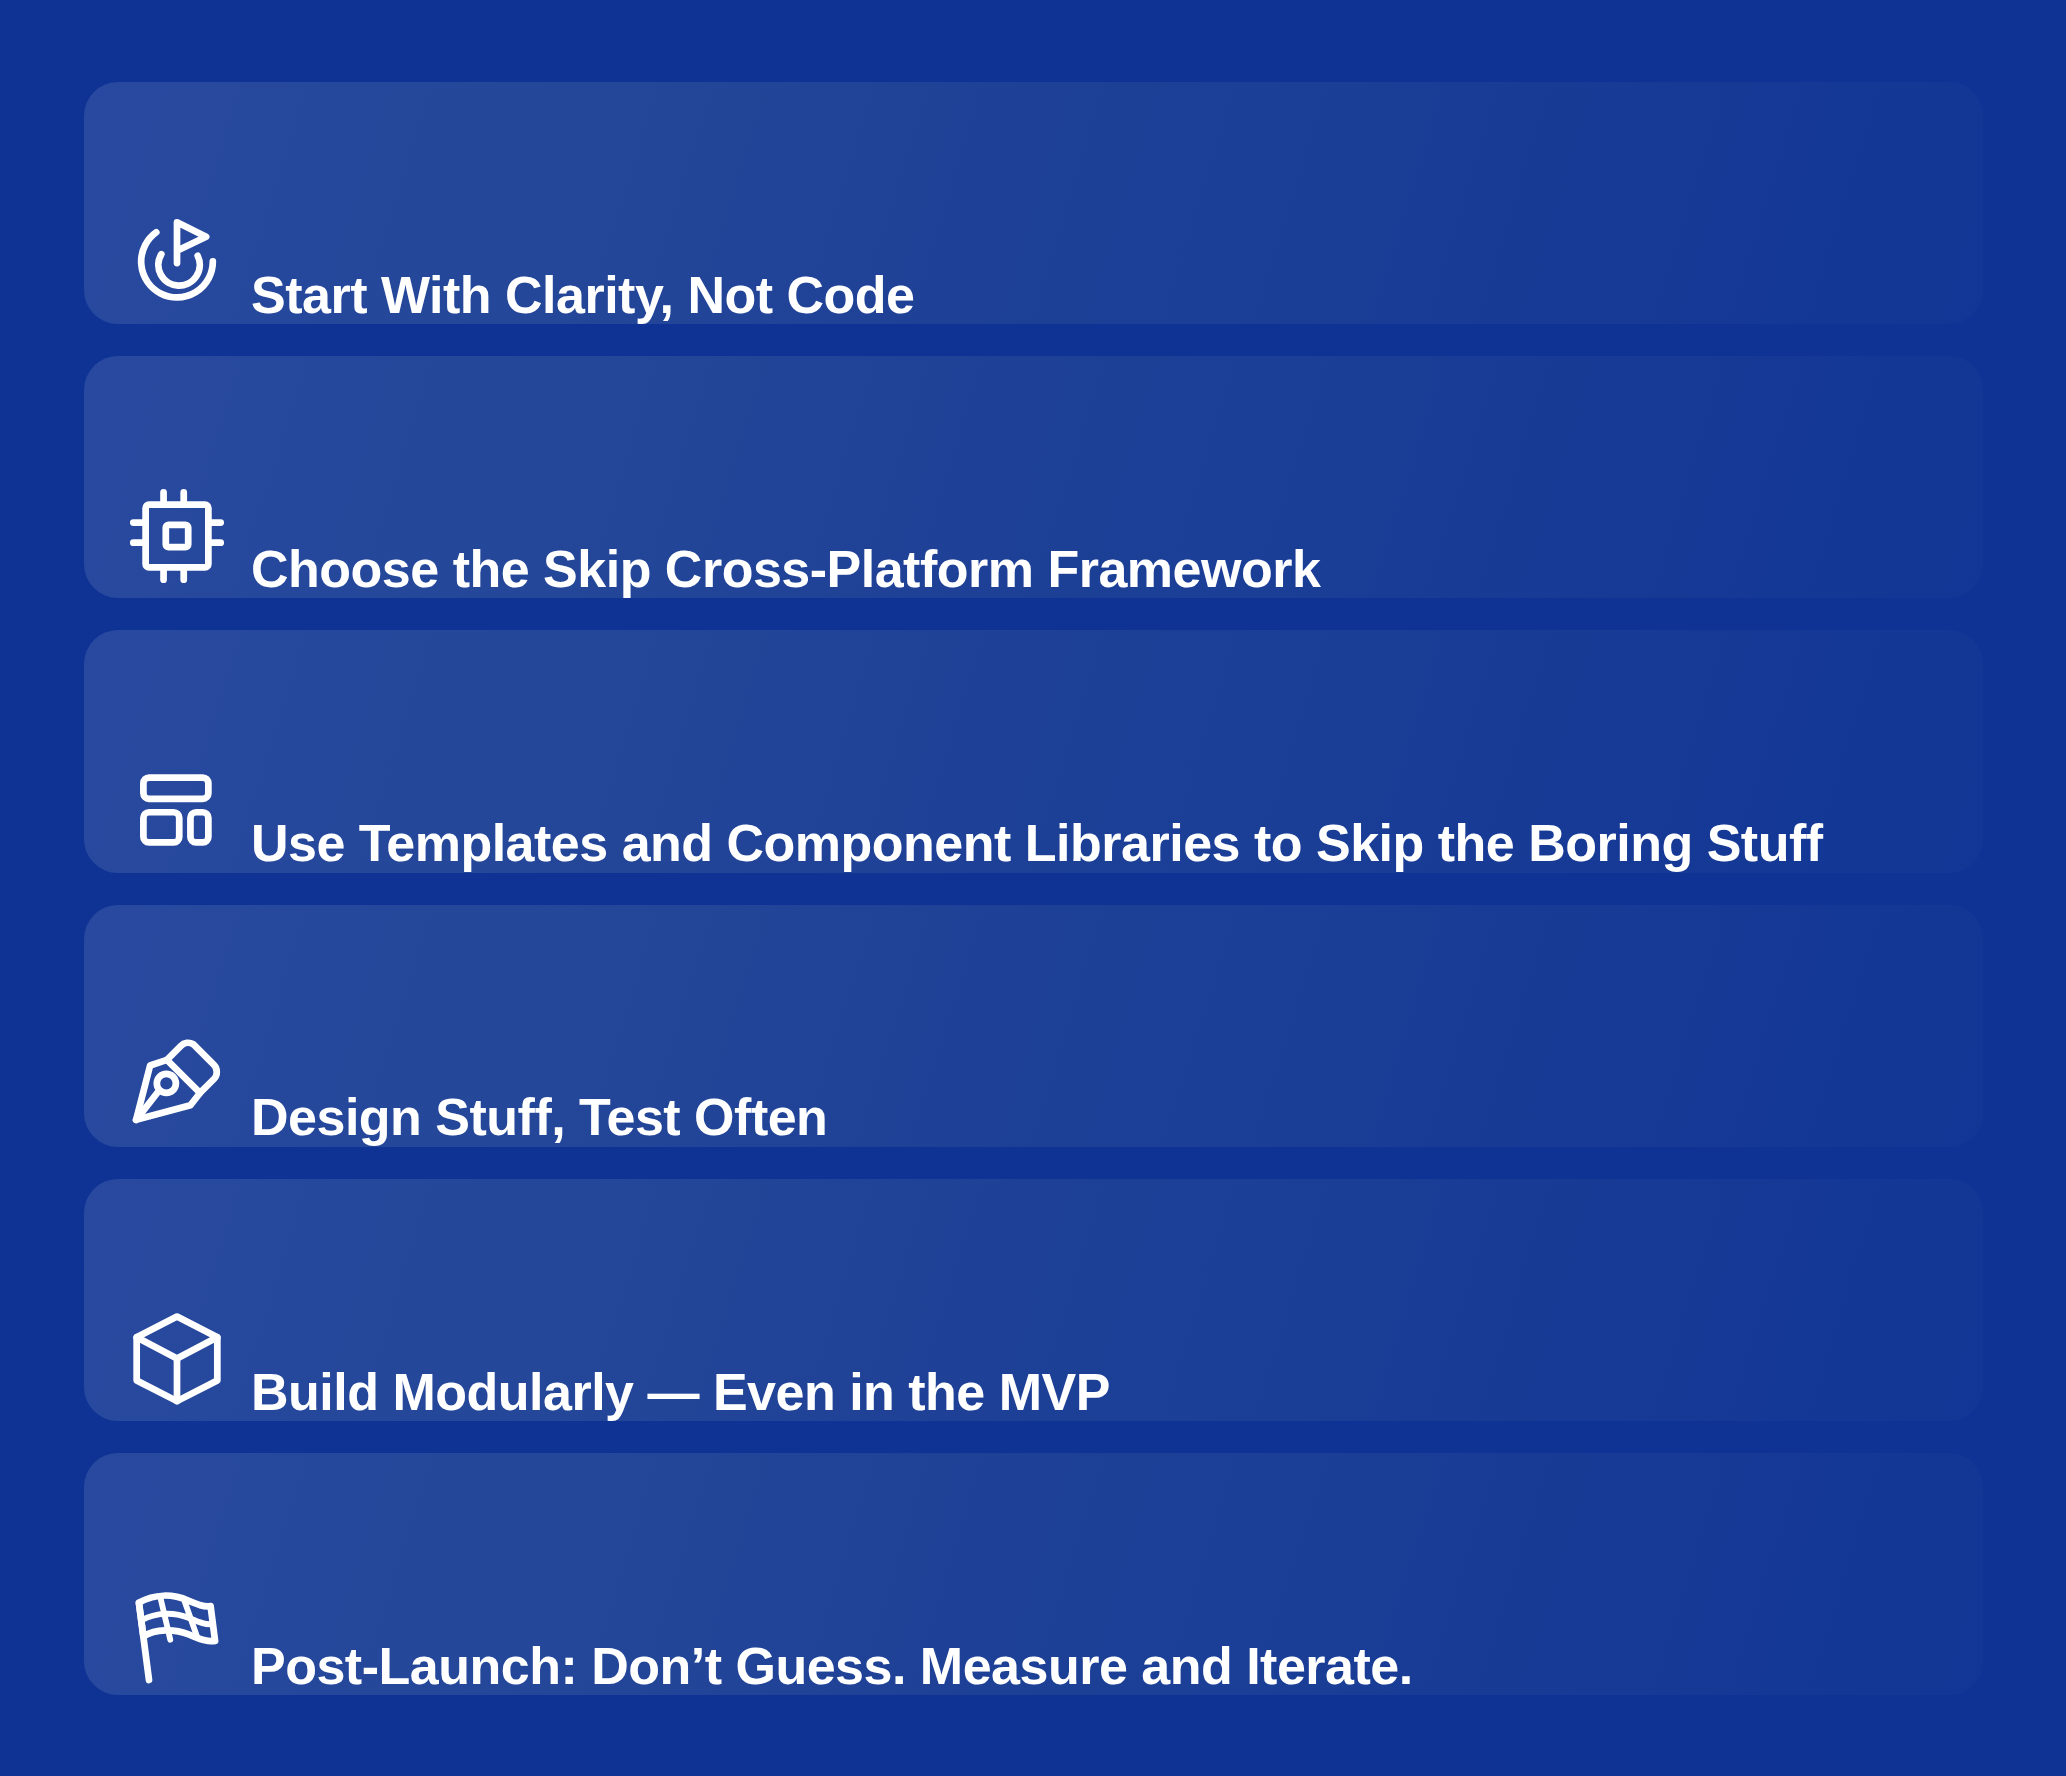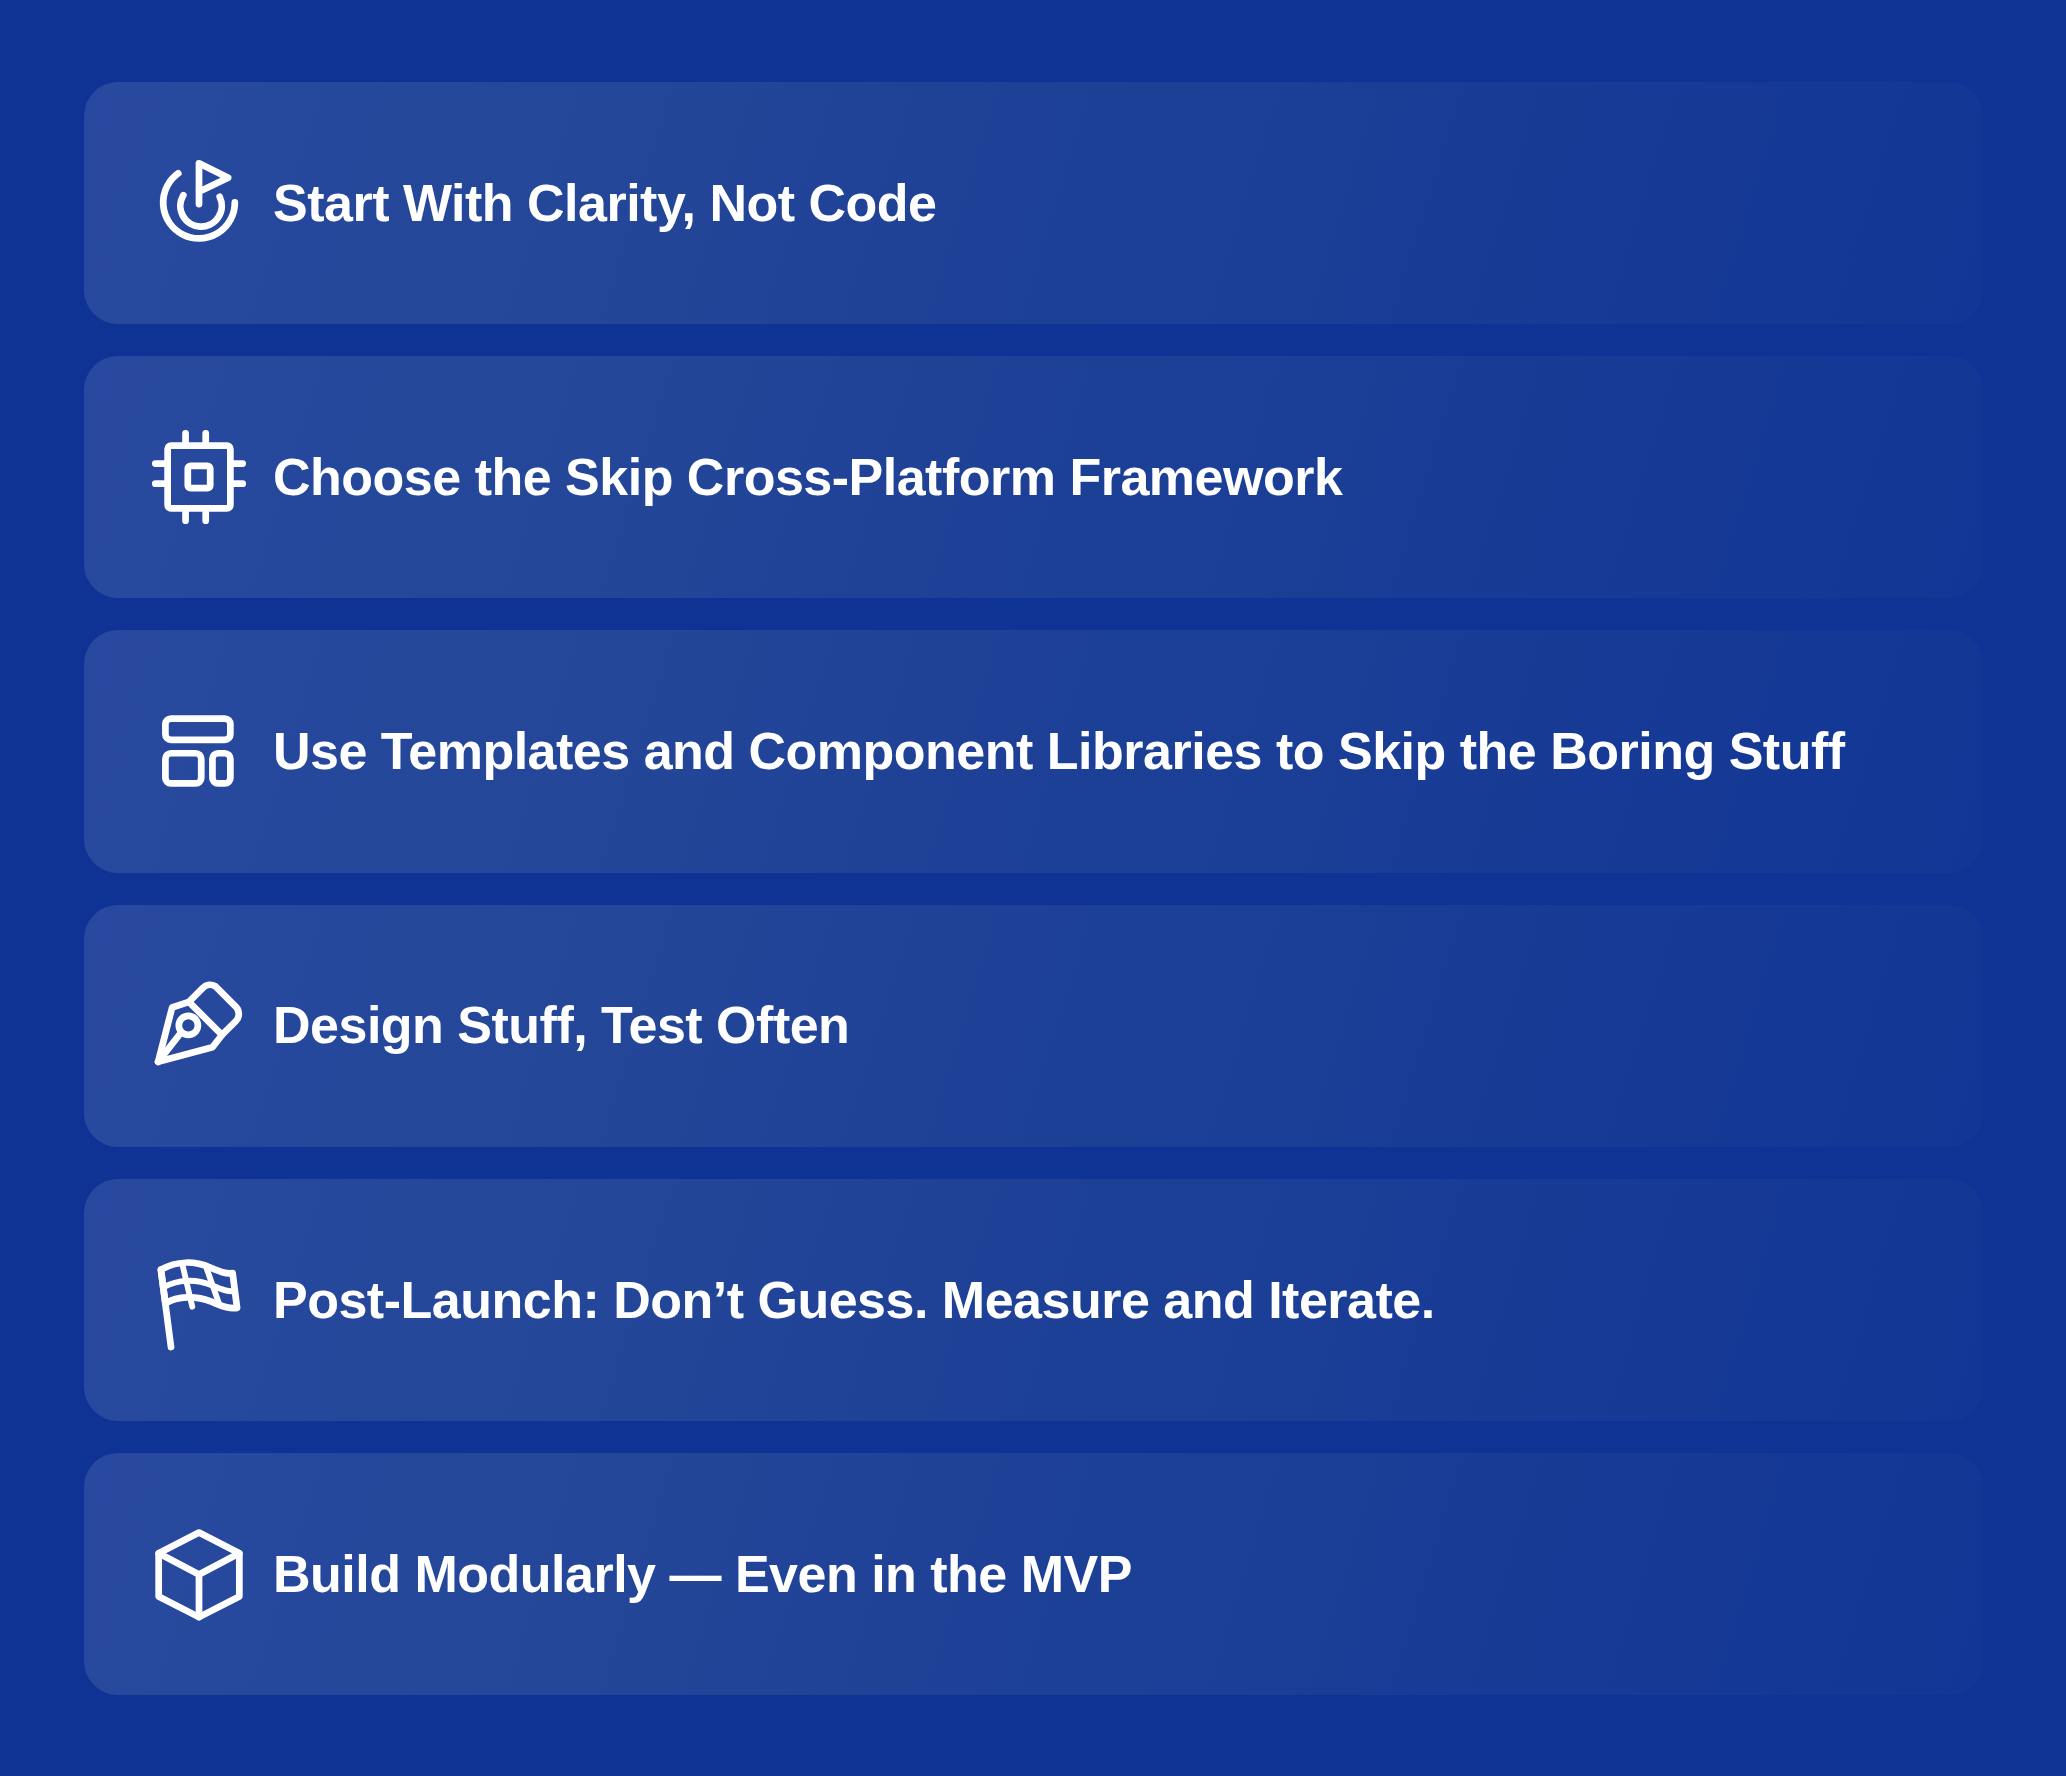--- a/index.html
+++ b/index.html
@@ -35,22 +35,22 @@
     border-radius: 34px;
     background:
       linear-gradient(107deg,
         #28499F 0%,
         #244799 26%,
         #1E4197 48%,
         #1A3D96 66%,
         #153995 84%,
         #123695 100%);
     display: flex;
-    align-items: center;
-    padding-left: 52px;
+    align-items: flex-end;
+    padding-left: 30px;
     box-sizing: border-box;
     overflow: hidden;
   }
 
   .card-icon {
     flex: 0 0 auto;
     width: 125px;
     height: 125px;
     display: flex;
     align-items: center;
@@ -136,35 +136,35 @@
         <path class="ico-stroke" d="M13.5 82 L33.5 56.5"></path>
         <circle class="ico-stroke" cx="40.5" cy="49.5" r="8.5"></circle>
       </svg>
     </div>
     <div class="card-label">Design Stuff, Test Often</div>
   </div>
 
   <div class="card">
     <div class="card-icon">
       <svg viewBox="0 0 100 100" aria-hidden="true">
+        <path class="ico-stroke" d="M50 13 L86 31.5 L86 70 L50 88.5 L14 70 L14 31.5 Z"></path>
+        <path class="ico-stroke" d="M14 31.5 L50 50.5 L86 31.5"></path>
+        <path class="ico-stroke" d="M50 50.5 L50 88.5"></path>
+      </svg>
+    </div>
+    <div class="card-label">Build Modularly — Even in the MVP</div>
+  </div>
+
+  <div class="card">
+    <div class="card-icon">
+      <svg viewBox="0 0 100 100" aria-hidden="true">
         <path class="ico-stroke" d="M16 23 C30 15 46 15 60 21 C68 24.5 74 27 80 26 L80 26 L84 57 C77 58.5 70 55 61 51.5 C47 46 31 46.5 20 53 Z"></path>
         <path class="ico-stroke-thin" d="M18.5 38.5 C31 31.5 47.5 31 61.5 37 C70 40.5 76 43 82 42"></path>
         <path class="ico-stroke-thin" d="M35 17.5 L44 56"></path>
         <path class="ico-stroke-thin" d="M56 19.5 L68 53.5"></path>
         <path class="ico-stroke" d="M16 23 L25 92"></path>
       </svg>
     </div>
     <div class="card-label">Post-Launch: Don’t Guess. Measure and Iterate.</div>
   </div>
 
-  <div class="card">
-    <div class="card-icon">
-      <svg viewBox="0 0 100 100" aria-hidden="true">
-        <path class="ico-stroke" d="M50 13 L86 31.5 L86 70 L50 88.5 L14 70 L14 31.5 Z"></path>
-        <path class="ico-stroke" d="M14 31.5 L50 50.5 L86 31.5"></path>
-        <path class="ico-stroke" d="M50 50.5 L50 88.5"></path>
-      </svg>
-    </div>
-    <div class="card-label">Build Modularly — Even in the MVP</div>
-  </div>
-
 </div>
 
 
 </body></html>

